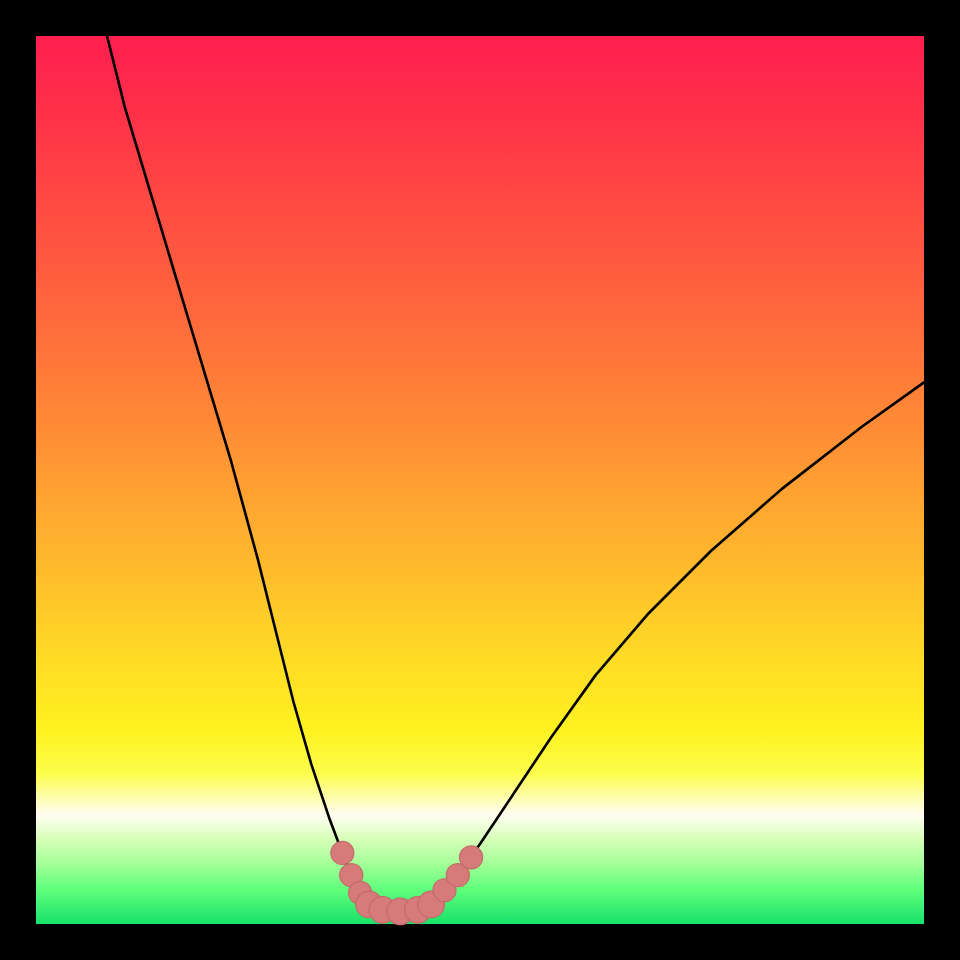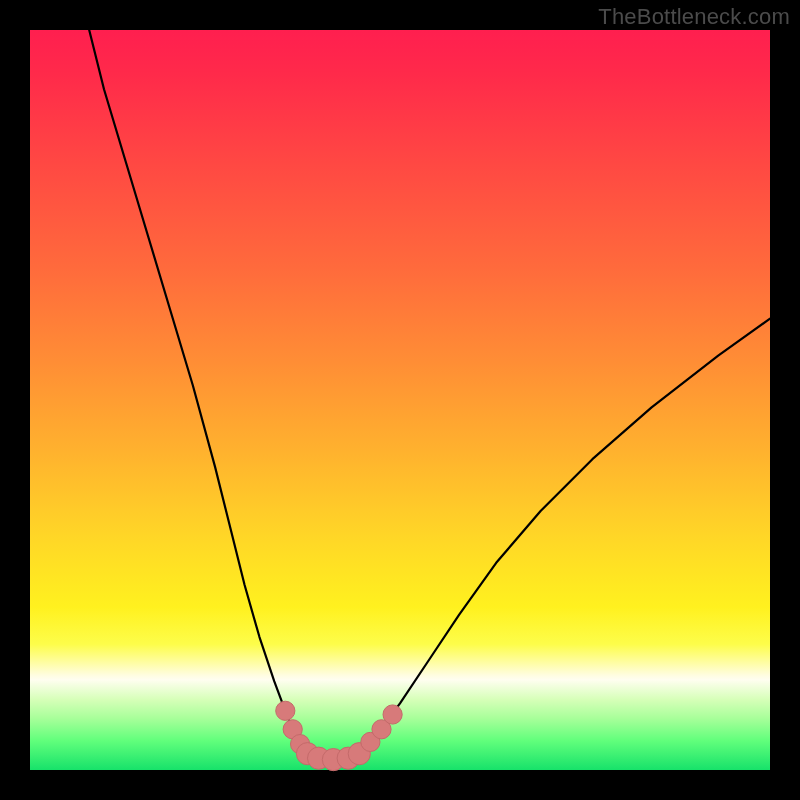--- a/index.html
+++ b/index.html
@@ -61,21 +61,20 @@
     top: 0;
     width: 740px;
     height: 740px;
     overflow: visible;
   }
 </style>
 </head>
 <body>
 
 <div class="frame">
-  <div class="watermark">TheBottleneck.com</div>
   <div class="plot">
     <svg class="curve" viewBox="0 0 740 740">
       <path id="curve-path" fill="none" stroke="#000000" stroke-width="2.2" stroke-linecap="round" stroke-linejoin="round" d="M59.2 0.0 L74.0 59.2 L96.2 133.2 L118.4 207.2 L140.6 281.2 L162.8 355.2 L185.0 436.6 L199.8 495.8 L214.6 555.0 L229.4 606.8 L244.2 651.2 L255.3 680.8 L262.7 699.3 L270.1 714.1 L277.5 723.7 L277.5 723.7 L288.6 728.2 L303.4 729.6 L318.2 728.2 L329.3 723.7 L329.3 723.7 L347.8 703.0 L370.0 673.4 L399.6 629.0 L429.2 584.6 L466.2 532.8 L510.6 481.0 L562.4 429.2 L621.6 377.4 L688.2 325.6 L740.0 288.6"></path>
       <g id="markers">
           <circle cx="255.3" cy="680.8" r="9.6" fill="#d77a7a" stroke="#c46a6a" stroke-width="1"></circle>
           <circle cx="262.7" cy="699.3" r="9.6" fill="#d77a7a" stroke="#c46a6a" stroke-width="1"></circle>
           <circle cx="270.1" cy="714.1" r="9.6" fill="#d77a7a" stroke="#c46a6a" stroke-width="1"></circle>
           <circle cx="277.5" cy="723.7" r="11.1" fill="#d77a7a" stroke="#c46a6a" stroke-width="1"></circle>
           <circle cx="288.6" cy="728.2" r="11.1" fill="#d77a7a" stroke="#c46a6a" stroke-width="1"></circle>
           <circle cx="303.4" cy="729.6" r="11.1" fill="#d77a7a" stroke="#c46a6a" stroke-width="1"></circle>

